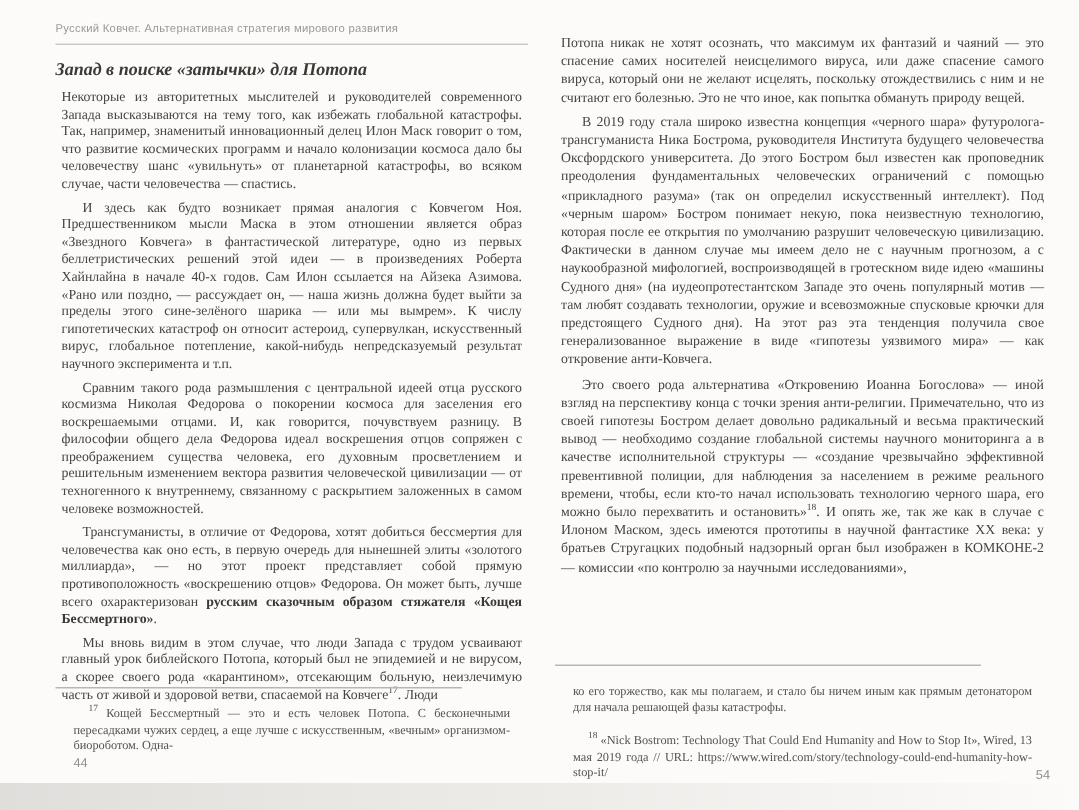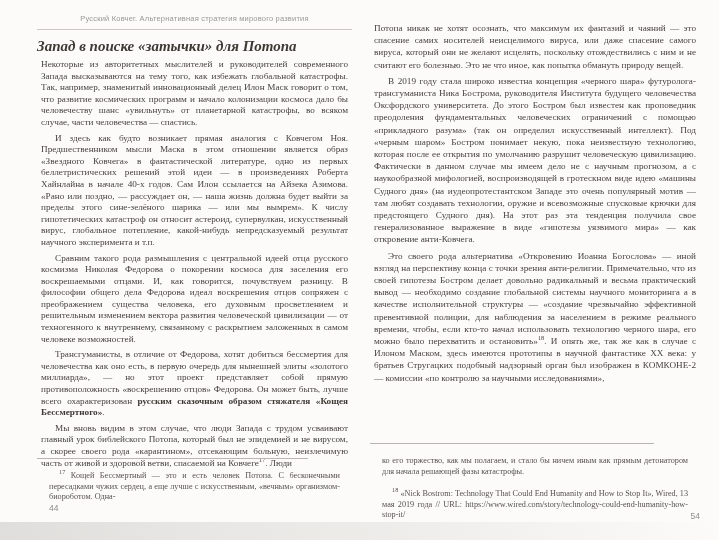--- a/index.html
+++ b/index.html
@@ -16,29 +16,28 @@
   .page{position:absolute;top:14px;}
   .page.left{left:37px;width:315px;}
   .page.right{left:370px;width:330px;}
 
   .running-header{
     font-family:"Liberation Sans", sans-serif;
     font-size:7.5px;line-height:10px;letter-spacing:.2px;
     color:#9a9894;
     padding-bottom:5px;
     border-bottom:1px solid #cbc8c3;
-    text-align:center;
   }
   .page.right .running-header{text-align:right;font-style:italic;}
 
   .chapter-title{
     margin:7px 0 2px 0;
     font-family:"Liberation Serif", serif;
     font-weight:bold;font-style:italic;
-    font-size:15px;line-height:18px;
+    font-size:12px;line-height:18px;
     color:#3d3935;
   }
 
   .body{color:#474340;text-align:justify;}
   .page.left .body{font-size:9.2px;line-height:11.6px;}
   .page.right .body{font-size:9.2px;line-height:12.2px;margin-top:8px;}
   .body p{margin:4px;}
   .body p.indent{text-indent:14px;}
   .body strong{font-weight:bold;color:#3c3834;}
   sup{font-size:6.3px;line-height:0;vertical-align:super;}

